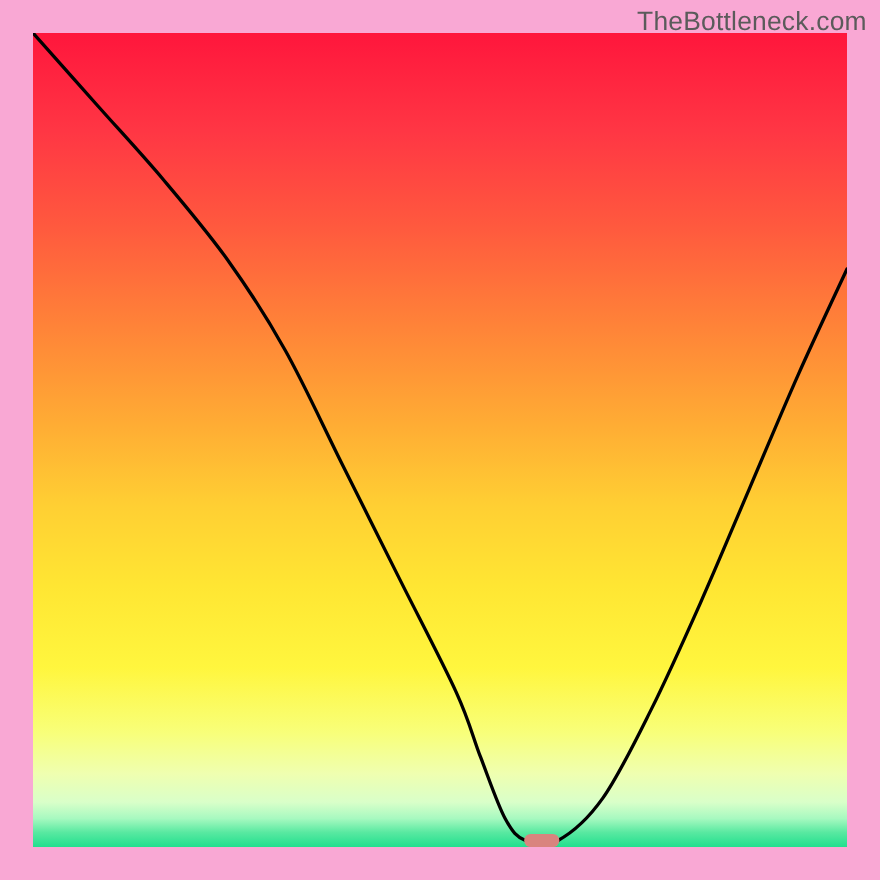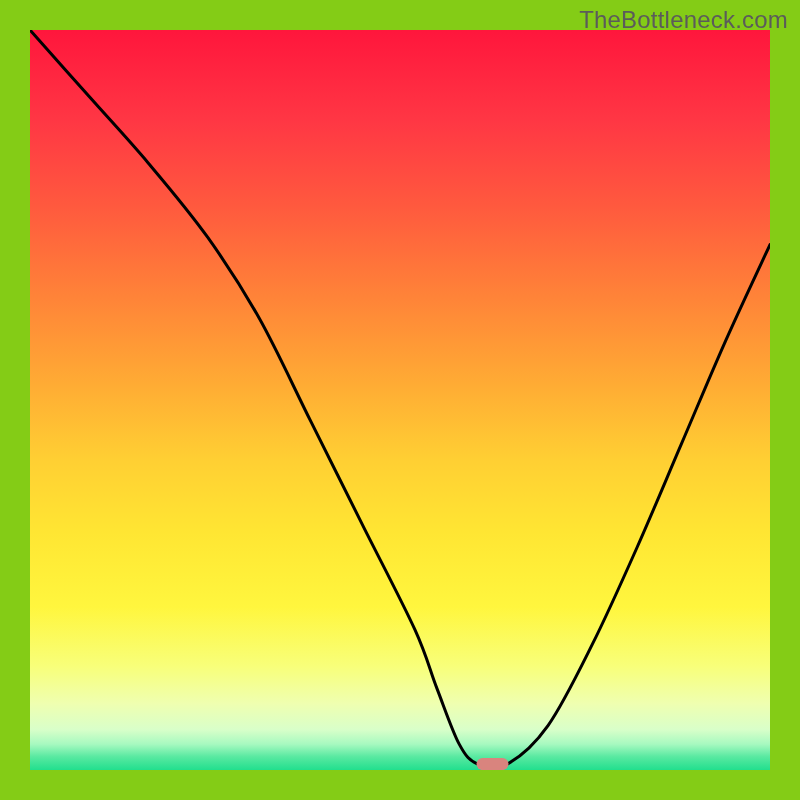--- a/index.html
+++ b/index.html
@@ -7,21 +7,21 @@
     padding: 0;
     width: 800px;
     height: 800px;
     background: #000;
     overflow: hidden;
   }
   .frame {
     position: relative;
     width: 800px;
     height: 800px;
-    background: #84cc16;
+    background: #f9a8d4;
   }
   .plot {
     position: absolute;
     left: 30px;
     top: 30px;
     width: 740px;
     height: 740px;
   }
   .watermark {
     position: absolute;

